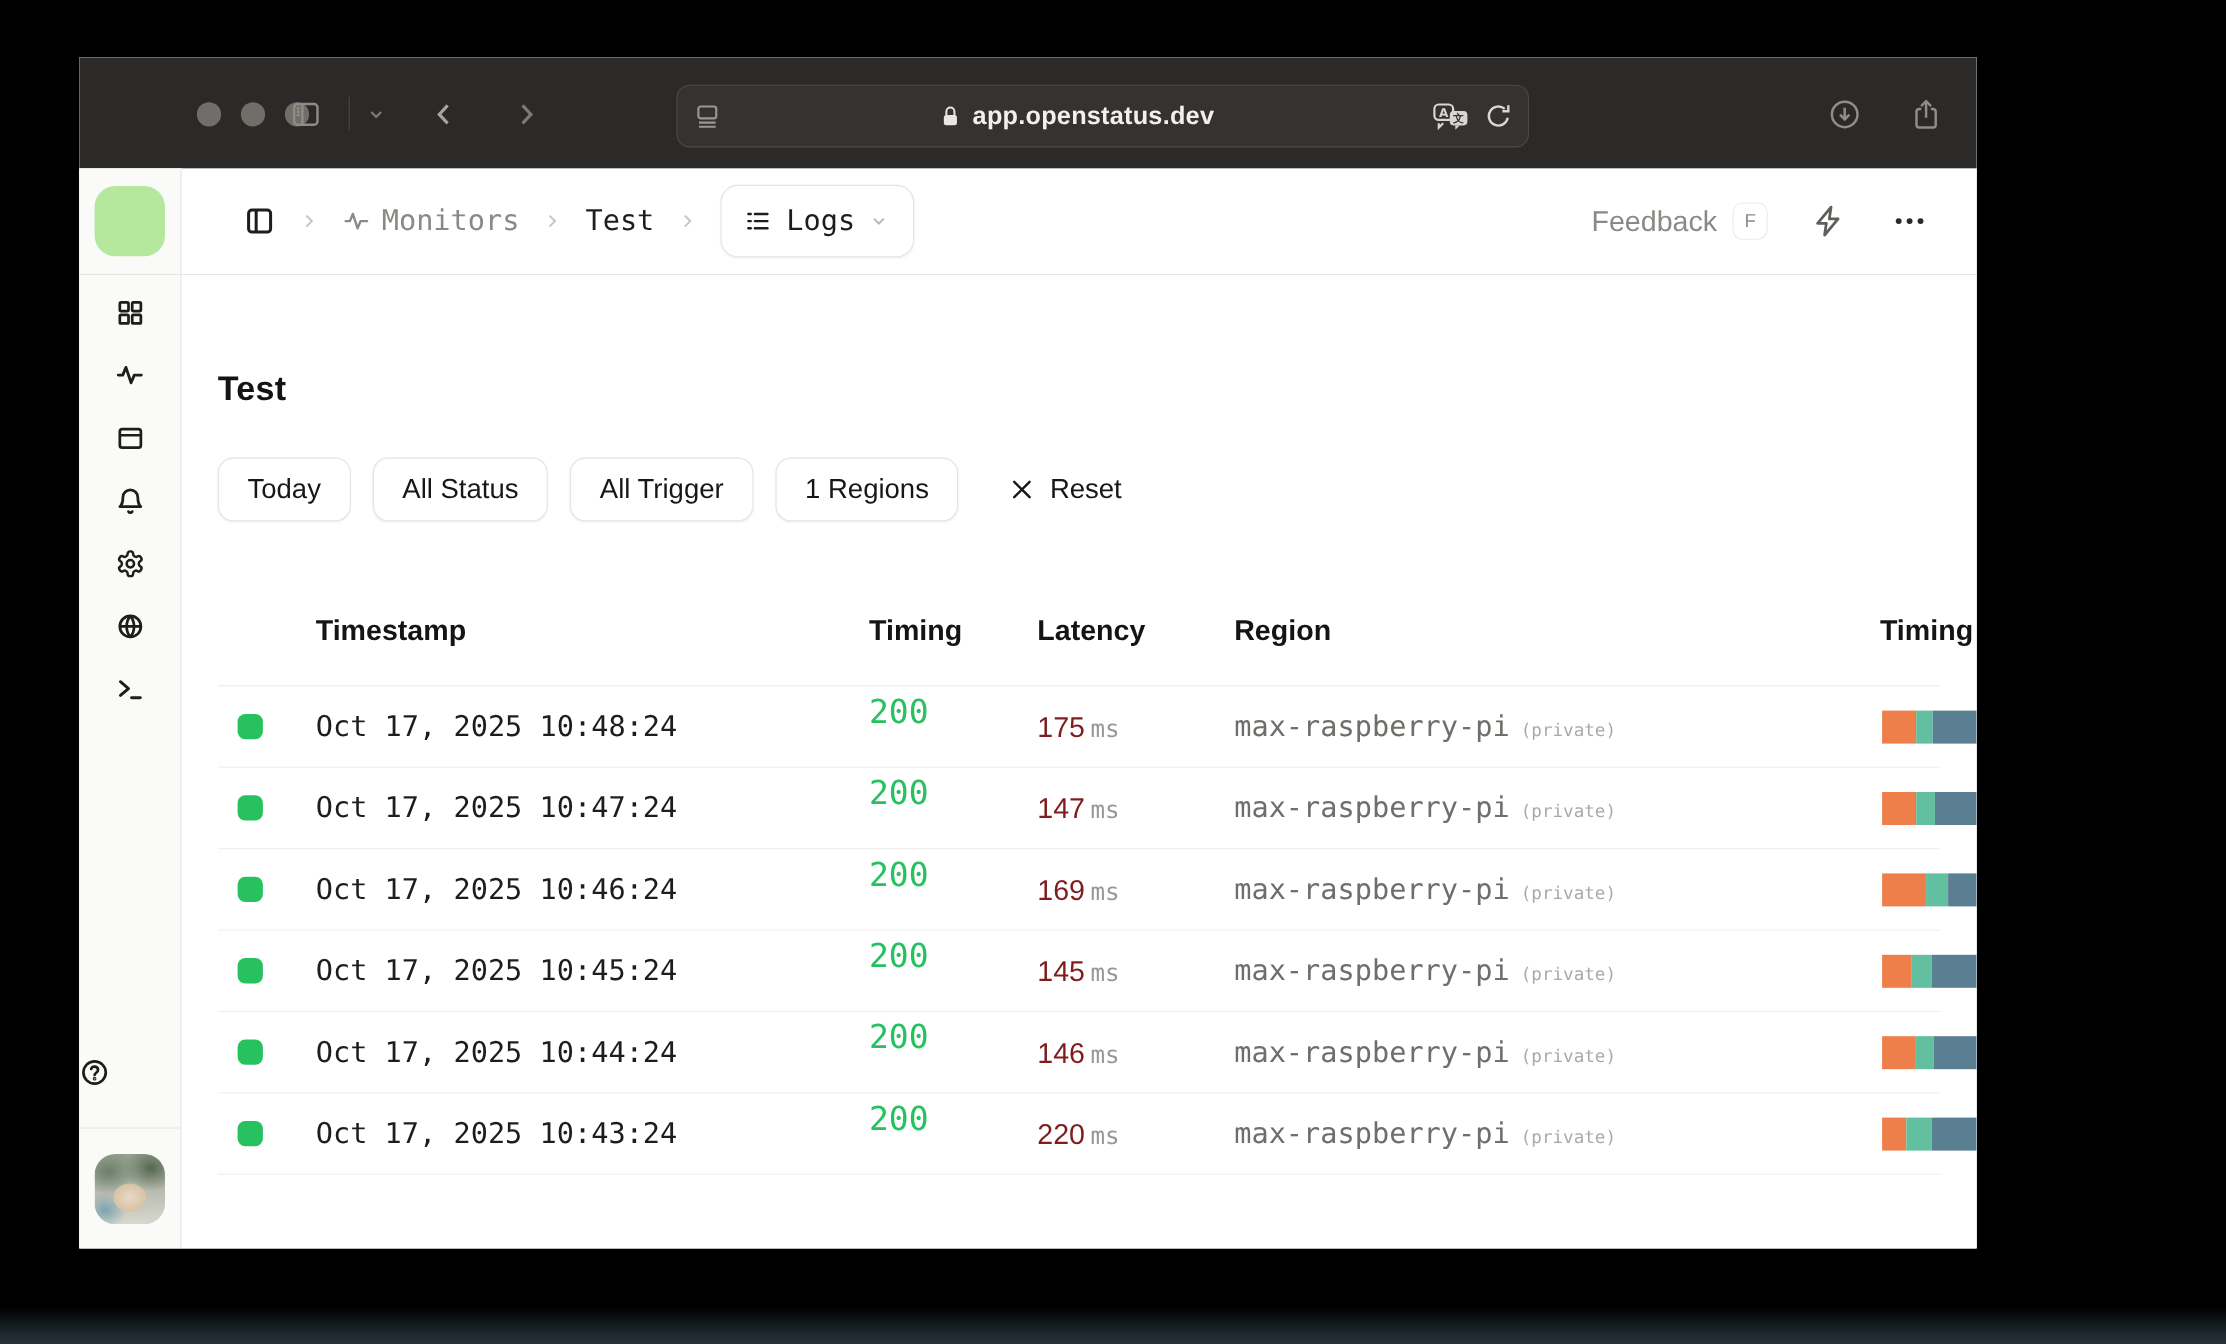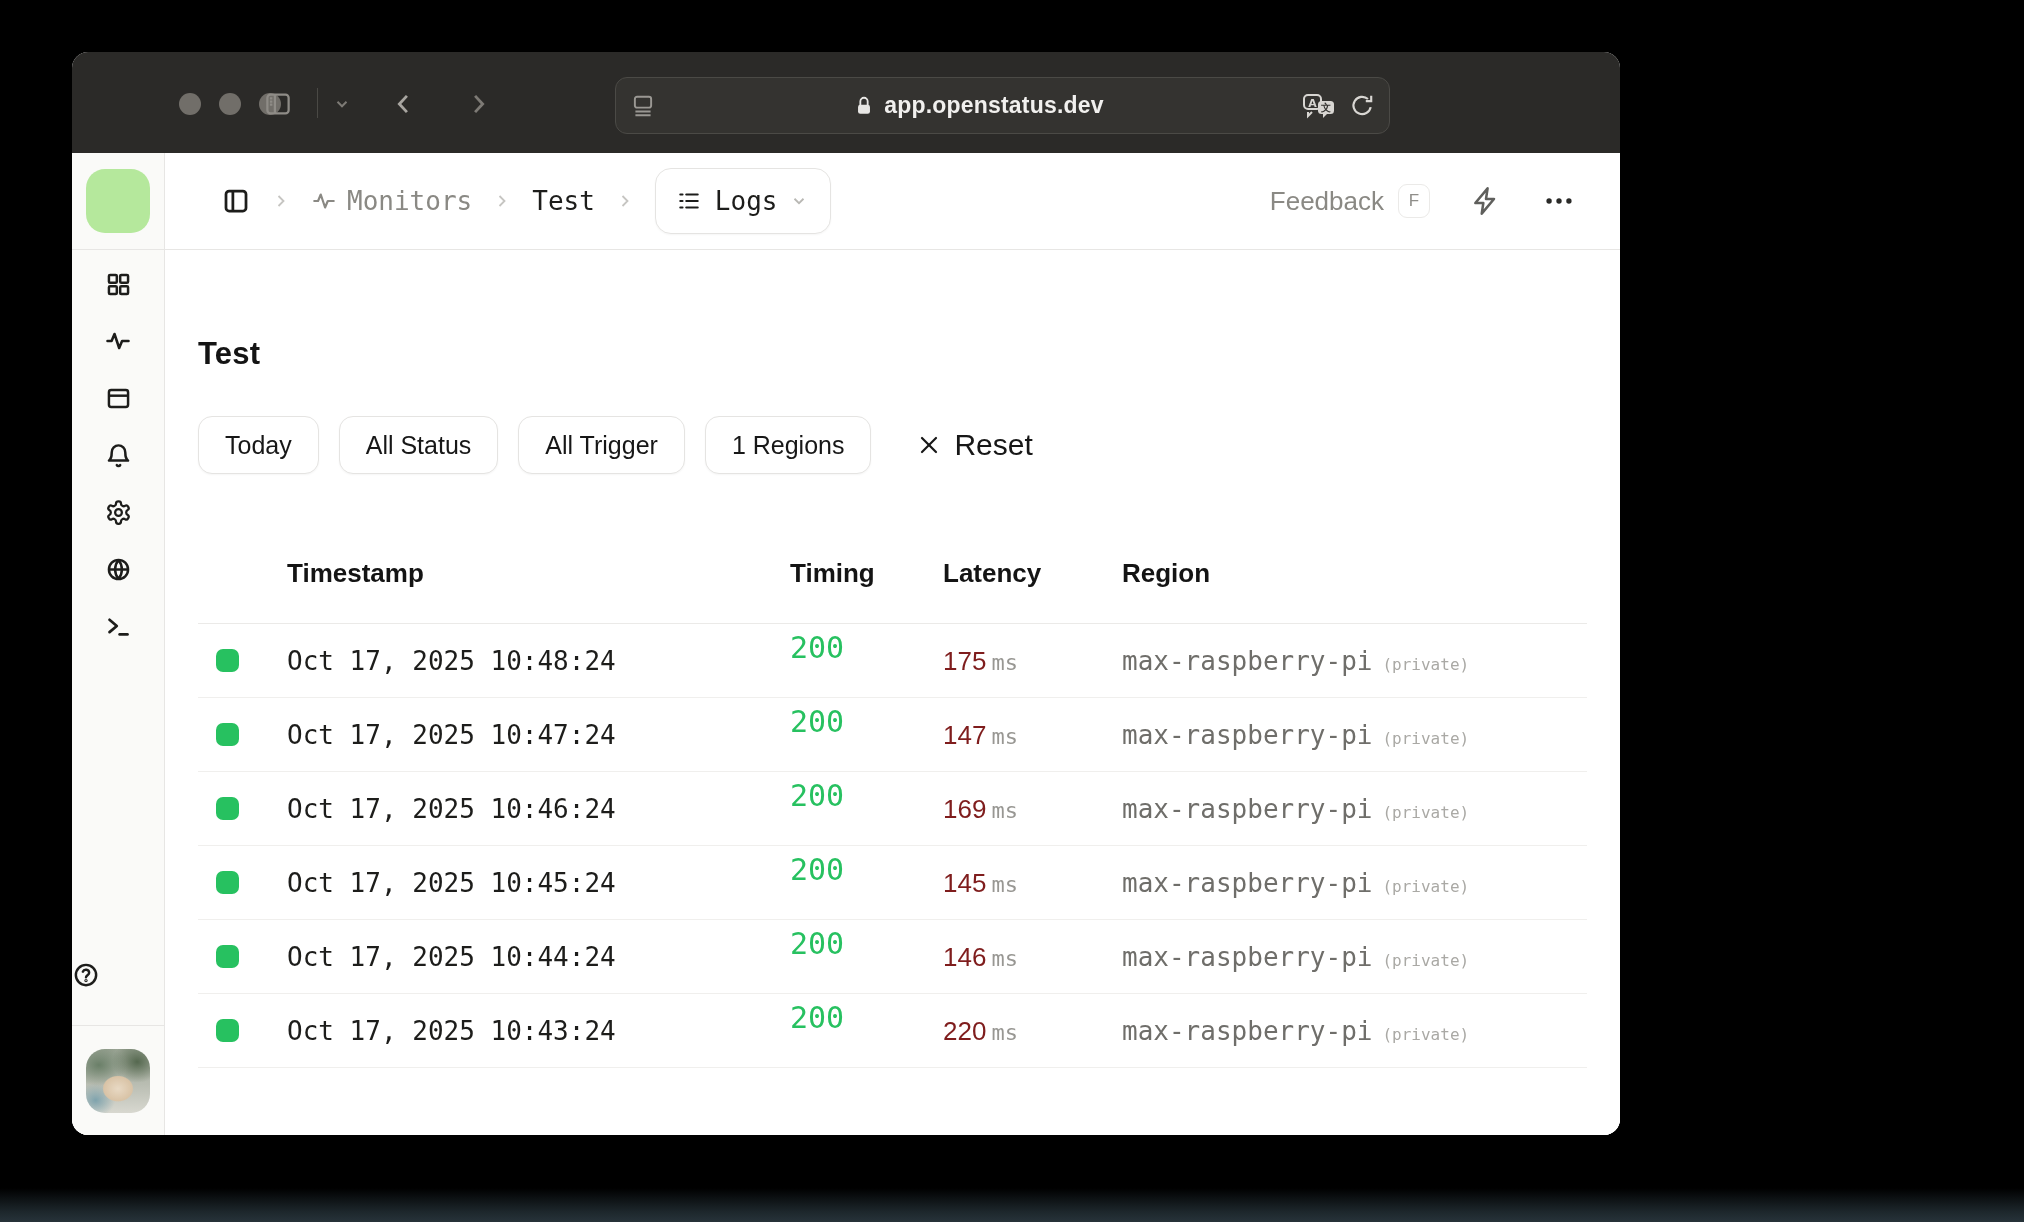--- a/index.html
+++ b/index.html
@@ -10,22 +10,22 @@
     position:relative;
     overflow:hidden;
   }
   body::after{
     content:""; position:absolute; left:0; right:0; bottom:0; height:34px;
     background:linear-gradient(180deg,#000 0%, #1d272c 70%, #27333a 100%);
   }
   .mono { font-family:"DejaVu Sans Mono", monospace; }
 
   .window{
-    position:absolute; left:72px; top:52px; width:1548px; height:1083px;
-    border-radius:16px; overflow:hidden; background:#fff;
+    position:absolute; left:72px; top:52px; width:1725px; height:1083px;
+    border-radius:0; overflow:hidden; background:#fff;
     box-shadow:0 24px 70px rgba(0,0,0,.85);
   }
 
   
   .titlebar{ position:relative; height:101px; background:#2b2a28; }
   .titlebar svg{ display:block; }
   .tl{ position:absolute; top:41px; width:22px; height:22px; border-radius:50%; background:#716e69; }
   .tl.t1{ left:107px; } .tl.t2{ left:147px; } .tl.t3{ left:187px; }
   .tb-ico{ position:absolute; top:34px; width:36px; height:36px; display:flex; align-items:center; justify-content:center; color:#8f8c87; }
   .tb-panel{ left:188px; }
@@ -101,21 +101,21 @@
   .endpoint{ margin-top:26px; font-size:24px; color:#8a8984; }
   .filters{ margin-top:44px; display:flex; align-items:center; gap:20px; }
   .chip{
     height:58px; padding:0 26px; border:1px solid #e5e4e2; border-radius:14px; background:#fff;
     font-family:"Liberation Sans", sans-serif; font-size:25px; font-weight:500; color:#171717;
     cursor:pointer; box-shadow:0 1px 2px rgba(0,0,0,.04);
   }
   .chip + .chip{ margin-left:0; }
   .reset-btn{
     margin-left:26px; background:none; border:0; cursor:pointer;
-    display:flex; align-items:center; gap:13px; font-size:30px; font-weight:500; color:#171717;
+    display:flex; align-items:center; gap:13px; font-size:25px; font-weight:500; color:#171717;
     font-family:"Liberation Sans", sans-serif;
   }
 
   .table{ margin-top:58px; }
   .thead{ position:relative; height:92px; border-bottom:1px solid #ebeae8; }
   .thead span{ position:absolute; top:26px; font-size:26px; font-weight:600; color:#141414; }
   .col-ts{ left:89px; } .col-status{ left:592px; } .col-lat{ left:745px; }
   .col-region{ left:924px; } .col-timing{ left:1511px; }
 
   .trow{ position:relative; height:74px; border-bottom:1px solid #f0efed; cursor:pointer; }

